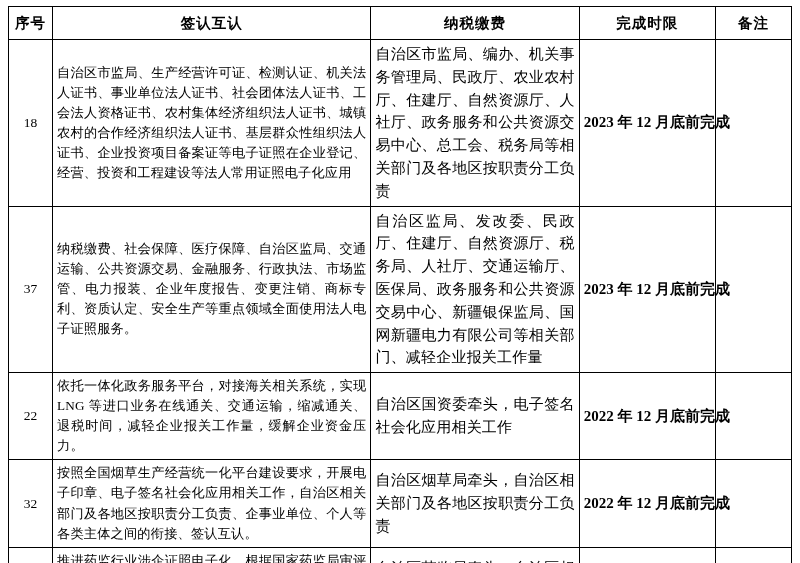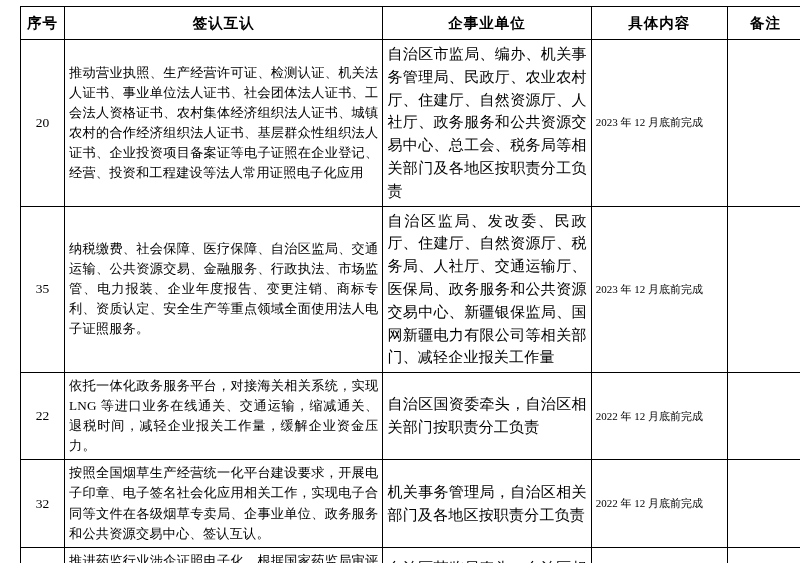--- a/index.html
+++ b/index.html
@@ -12,21 +12,21 @@
     height: 563px;
     font-family: "Liberation Serif", "DejaVu Serif", serif;
     color: #000000;
     overflow: hidden;
   }
   .page {
     position: relative;
     width: 800px;
     height: 458px;
     box-sizing: border-box;
-    padding: 6px 8px 0 20px;
+    padding: 6px 8px 0 8px;
   }
   table.doc-table {
     border-collapse: collapse;
     table-layout: fixed;
     width: 784px;
     margin: 0 auto;
   }
   table.doc-table td,
   table.doc-table th {
     border: 1px solid #000000;
@@ -59,23 +59,24 @@
     letter-spacing: 0.2px;
   }
   td.unit {
     font-size: 15px;
     line-height: 1.52;
     text-align: justify;
     text-justify: inter-ideograph;
     letter-spacing: 0.2px;
   }
   td.deadline {
-    font-size: 11px;
+    font-size: 15px;
     text-align: left;
     white-space: nowrap;
+    font-weight: bold;
   }
   td.remark {
     font-size: 13.2px;
     text-align: center;
   }
 </style>
 </head>
 <body>
 
 <div class="page">
@@ -84,51 +85,51 @@
       <col class="c-seq">
       <col class="c-content">
       <col class="c-unit">
       <col class="c-deadline">
       <col class="c-remark">
     </colgroup>
     <thead>
       <tr>
         <th>序号</th>
         <th>签认互认</th>
-        <th>企事业单位</th>
-        <th>具体内容</th>
+        <th>纳税缴费</th>
+        <th>完成时限</th>
         <th>备注</th>
       </tr>
     </thead>
     <tbody>
       <tr>
-        <td class="seq">20</td>
-        <td class="content">推动营业执照、生产经营许可证、检测认证、机关法人证书、事业单位法人证书、社会团体法人证书、工会法人资格证书、农村集体经济组织法人证书、城镇农村的合作经济组织法人证书、基层群众性组织法人证书、企业投资项目备案证等电子证照在企业登记、经营、投资和工程建设等法人常用证照电子化应用</td>
+        <td class="seq">18</td>
+        <td class="content">自治区市监局、生产经营许可证、检测认证、机关法人证书、事业单位法人证书、社会团体法人证书、工会法人资格证书、农村集体经济组织法人证书、城镇农村的合作经济组织法人证书、基层群众性组织法人证书、企业投资项目备案证等电子证照在企业登记、经营、投资和工程建设等法人常用证照电子化应用</td>
         <td class="unit">自治区市监局、编办、机关事务管理局、民政厅、农业农村厅、住建厅、自然资源厅、人社厅、政务服务和公共资源交易中心、总工会、税务局等相关部门及各地区按职责分工负责</td>
         <td class="deadline">2023 年 12 月底前完成</td>
         <td class="remark"></td>
       </tr>
       <tr>
-        <td class="seq">35</td>
+        <td class="seq">37</td>
         <td class="content">纳税缴费、社会保障、医疗保障、自治区监局、交通运输、公共资源交易、金融服务、行政执法、市场监管、电力报装、企业年度报告、变更注销、商标专利、资质认定、安全生产等重点领域全面使用法人电子证照服务。</td>
         <td class="unit">自治区监局、发改委、民政厅、住建厅、自然资源厅、税务局、人社厅、交通运输厅、医保局、政务服务和公共资源交易中心、新疆银保监局、国网新疆电力有限公司等相关部门、减轻企业报关工作量</td>
         <td class="deadline">2023 年 12 月底前完成</td>
         <td class="remark"></td>
       </tr>
       <tr>
         <td class="seq">22</td>
         <td class="content">依托一体化政务服务平台，对接海关相关系统，实现LNG 等进口业务在线通关、交通运输，缩减通关、退税时间，减轻企业报关工作量，缓解企业资金压力。</td>
-        <td class="unit">自治区国资委牵头，自治区相关部门按职责分工负责</td>
+        <td class="unit">自治区国资委牵头，电子签名社会化应用相关工作</td>
         <td class="deadline">2022 年 12 月底前完成</td>
         <td class="remark"></td>
       </tr>
       <tr>
         <td class="seq">32</td>
-        <td class="content">按照全国烟草生产经营统一化平台建设要求，开展电子印章、电子签名社会化应用相关工作，实现电子合同等文件在各级烟草专卖局、企事业单位、政务服务和公共资源交易中心、签认互认。</td>
-        <td class="unit">机关事务管理局，自治区相关部门及各地区按职责分工负责</td>
+        <td class="content">按照全国烟草生产经营统一化平台建设要求，开展电子印章、电子签名社会化应用相关工作，自治区相关部门及各地区按职责分工负责、企事业单位、个人等各类主体之间的衔接、签认互认。</td>
+        <td class="unit">自治区烟草局牵头，自治区相关部门及各地区按职责分工负责</td>
         <td class="deadline">2022 年 12 月底前完成</td>
         <td class="remark"></td>
       </tr>
       <tr>
         <td class="seq">24</td>
         <td class="content">推进药监行业涉企证照电子化，根据国家药监局审评批配改革，调整国家和自治区药品监管证照目录清单，实现新版证照目录中新签发的国家局高频涉企证照电子化。</td>
         <td class="unit">自治区药监局牵头，自治区相关部门及各地区按职责分工负责</td>
         <td class="deadline">2022 年 12 月底前完成</td>
         <td class="remark"></td>
       </tr>

